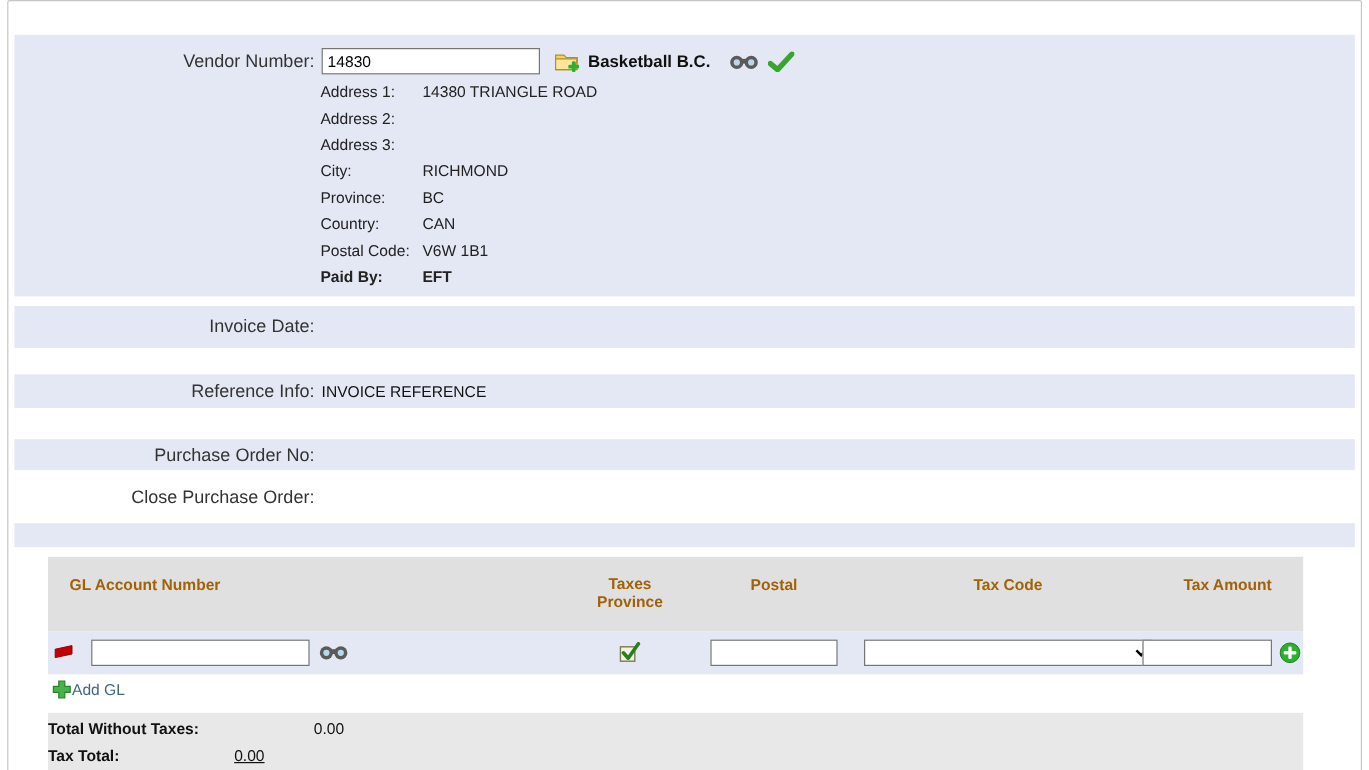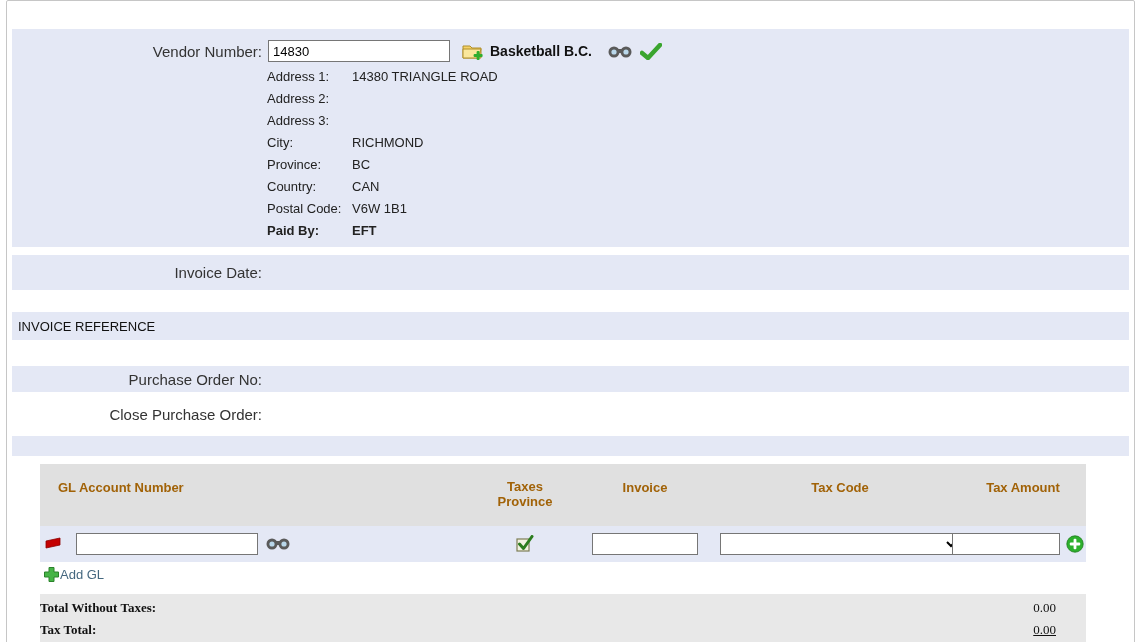--- a/index.html
+++ b/index.html
@@ -92,21 +92,21 @@
     font-family: "Liberation Sans", sans-serif;
     font-size: 13px;
   }
   .taxamt-cell { display: flex; align-items: center; justify-content: flex-end; gap: 6px; padding-right: 2px; box-sizing: border-box; }
 
   .add-gl-row { display: flex; align-items: center; height: 26px; margin-left: 3px; }
   .add-gl-link { display: inline-flex; align-items: center; cursor: pointer; color: #44677f; font-size: 13px; }
 
   
   .totals-block { margin: 6px 0 0 28px; width: 1046px; background: #e8e8e8; padding: 3px 0; }
-  .totals-row { display: flex; justify-content: space-between; align-items: center; height: 22px; font-size: 13px; font-family: Liberation Serif, serif; }
+  .totals-row { display: flex; justify-content: flex-start; align-items: center; height: 22px; font-size: 13px; }
   .totals-label { font-weight: bold; color: #111; text-align: right; }
   .totals-value { width: 151px; text-align: right; padding-right: 30px; box-sizing: border-box; color: #111; }
   .underlined { text-decoration: underline; cursor: pointer; }
 </style>
 </head>
 <body>
 
 <fieldset class="page-frame">
   <div class="content">
 
@@ -172,39 +172,40 @@
         <span class="addr-value bold">EFT</span>
       </div>
     </div>
 
 
     <div class="row band invoice-date-band">
       <div class="label-col">Invoice Date:</div>
     </div>
 
     <div class="row band reference-band">
+      <div class="label-col">Reference Info:</div>
       <span class="value-text">INVOICE REFERENCE</span>
     </div>
 
     <div class="row band po-band">
       <div class="label-col">Purchase Order No:</div>
     </div>
     <div class="row close-po-row">
       <div class="label-col">Close Purchase Order:</div>
     </div>
     <div class="band thin-band"></div>
 
     <div class="gl-table">
       <div class="gl-header">
         <div class="c-account">GL Account Number</div>
         <div class="c-taxes">
           <div>Taxes</div>
           <div>Province</div>
         </div>
-        <div class="c-amount">Invoice</div>
+        <div class="c-amount">Postal</div>
         <div class="c-taxcode">Tax Code</div>
         <div class="c-taxamt">Tax Amount</div>
       </div>
 
       <div class="gl-row">
         <div class="c-account">
           <span class="icon">
             <svg width="17" height="13" viewBox="0 0 17 13">
               <path d="M1 4 L15 1 L15 8 L1 11 z" fill="#c40000" stroke="#8d0000" stroke-width="0.8"></path>
             </svg>

